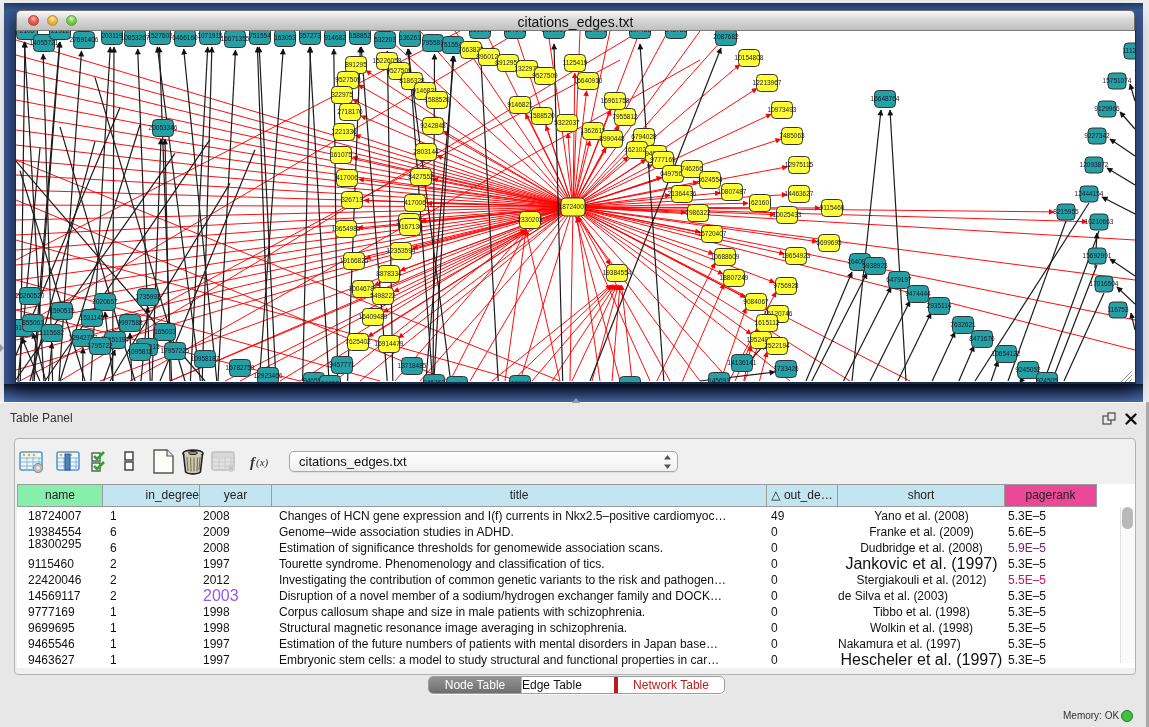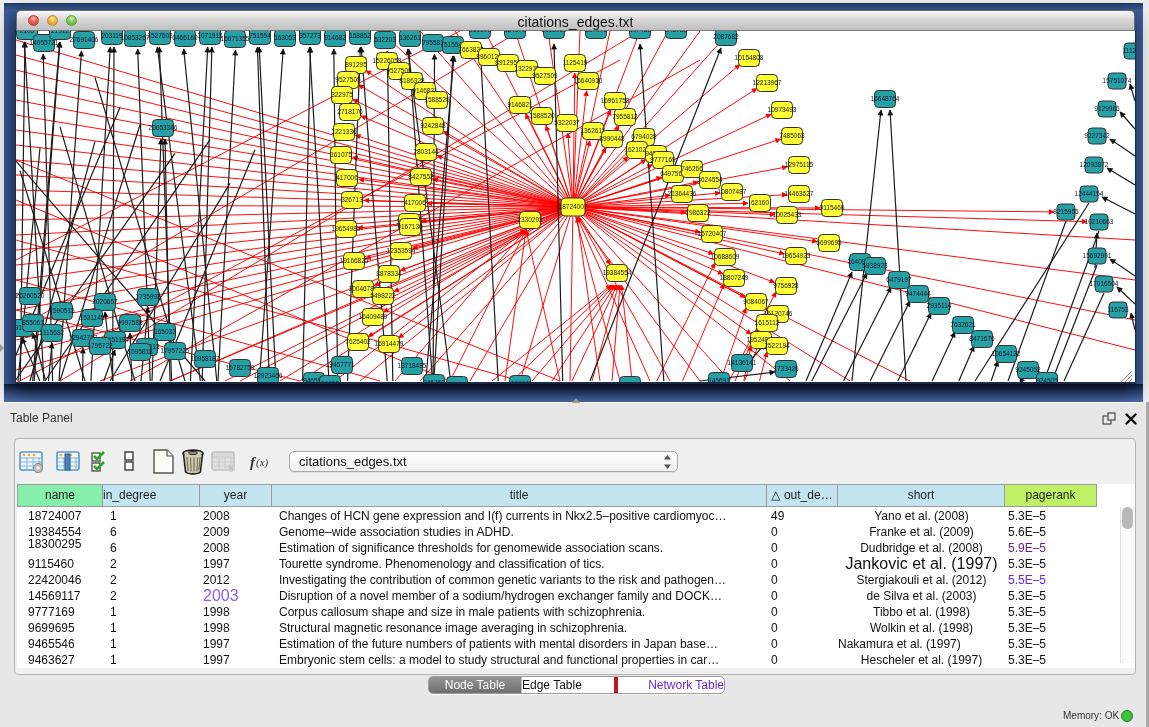--- a/index.html
+++ b/index.html
@@ -960,26 +960,26 @@
 </svg>
 <div style="position:absolute;left:289px;top:451px;width:389px;height:21px;background:linear-gradient(#fff,#f0f0f0);border:1px solid #a8a8a8;border-radius:5px;box-shadow:0 1px 1px rgba(0,0,0,.08)">
  <div style="position:absolute;left:9px;top:2px;font-size:13px;color:#111">citations_edges.txt</div>
  <svg style="position:absolute;right:5px;top:3px" width="9" height="14" viewBox="0 0 9 14">
       <path d="M4.5 0 L8 4.5 H1 z" fill="#555"></path>
       <path d="M4.5 14 L8 9.5 H1 z" fill="#555"></path>
     </svg>
 </div>
 <div style="position:absolute;left:17px;top:484px;width:1118px;height:184px;background:#fff"></div>
 <div style="position:absolute;left:17px;top:484px;width:86px;height:23px;background:#86efac;border-top:1px solid #9b9b9b;border-bottom:1px solid #9b9b9b;border-right:1px solid #9b9b9b;border-left:1px solid #9b9b9b;text-align:center;line-height:21px;font-size:12px;color:#222;box-sizing:border-box">name</div>
-<div style="position:absolute;left:103px;top:484px;width:97px;height:23px;background:#c3e5f2;border-top:1px solid #9b9b9b;border-bottom:1px solid #9b9b9b;border-right:1px solid #9b9b9b;border-left:none;text-align:left;line-height:21px;font-size:12px;color:#222;box-sizing:border-box">in_degree</div>
+<div style="position:absolute;left:103px;top:484px;width:97px;height:23px;background:#c3e5f2;border-top:1px solid #9b9b9b;border-bottom:1px solid #9b9b9b;border-right:1px solid #9b9b9b;border-left:none;text-align:right;line-height:21px;font-size:12px;color:#222;box-sizing:border-box">in_degree</div>
 <div style="position:absolute;left:200px;top:484px;width:72px;height:23px;background:#c3e5f2;border-top:1px solid #9b9b9b;border-bottom:1px solid #9b9b9b;border-right:1px solid #9b9b9b;border-left:none;text-align:center;line-height:21px;font-size:12px;color:#222;box-sizing:border-box">year</div>
 <div style="position:absolute;left:272px;top:484px;width:495px;height:23px;background:#c3e5f2;border-top:1px solid #9b9b9b;border-bottom:1px solid #9b9b9b;border-right:1px solid #9b9b9b;border-left:none;text-align:center;line-height:21px;font-size:12px;color:#222;box-sizing:border-box">title</div>
 <div style="position:absolute;left:767px;top:484px;width:71px;height:23px;background:#c3e5f2;border-top:1px solid #9b9b9b;border-bottom:1px solid #9b9b9b;border-right:1px solid #9b9b9b;border-left:none;text-align:center;line-height:21px;font-size:12px;color:#222;box-sizing:border-box">△ out_de…</div>
 <div style="position:absolute;left:838px;top:484px;width:167px;height:23px;background:#c3e5f2;border-top:1px solid #9b9b9b;border-bottom:1px solid #9b9b9b;border-right:1px solid #9b9b9b;border-left:none;text-align:center;line-height:21px;font-size:12px;color:#222;box-sizing:border-box">short</div>
-<div style="position:absolute;left:1005px;top:484px;width:92px;height:23px;background:#bef264;border-top:1px solid #9b9b9b;border-bottom:1px solid #9b9b9b;border-right:1px solid #9b9b9b;border-left:none;text-align:center;line-height:21px;font-size:12px;color:#222;box-sizing:border-box">pagerank</div>
+<div style="position:absolute;left:1005px;top:484px;width:92px;height:23px;background:#ec4899;border-top:1px solid #9b9b9b;border-bottom:1px solid #9b9b9b;border-right:1px solid #9b9b9b;border-left:none;text-align:center;line-height:21px;font-size:12px;color:#222;box-sizing:border-box">pagerank</div>
 <div style="position:absolute;left:28px;top:508px;height:16px;line-height:16px;font-size:12px;color:#111;white-space:nowrap">18724007</div>
 <div style="position:absolute;left:110px;top:508px;height:16px;line-height:16px;font-size:12px;color:#111;white-space:nowrap">1</div>
 <div style="position:absolute;left:203px;top:508px;height:16px;line-height:16px;font-size:12px;color:#111;white-space:nowrap">2008</div>
 <div style="position:absolute;left:279px;top:508px;height:16px;line-height:16px;font-size:12px;color:#111;white-space:nowrap">Changes of HCN gene expression and I(f) currents in Nkx2.5–positive cardiomyoc…</div>
 <div style="position:absolute;left:771px;top:508px;height:16px;line-height:16px;font-size:12px;color:#111;white-space:nowrap">49</div>
 <div style="position:absolute;left:838px;top:508px;width:167px;height:16px;text-align:center;line-height:16px;font-size:12px;color:#111;white-space:nowrap">Yano et al. (2008)</div>
 <div style="position:absolute;left:1008px;top:508px;height:16px;line-height:16px;font-size:12px;color:#111;white-space:nowrap">5.3E–5</div>
 <div style="position:absolute;left:28px;top:524px;height:16px;line-height:16px;font-size:12px;color:#111;white-space:nowrap">19384554</div>
 <div style="position:absolute;left:110px;top:524px;height:16px;line-height:16px;font-size:12px;color:#111;white-space:nowrap">6</div>
 <div style="position:absolute;left:203px;top:524px;height:16px;line-height:16px;font-size:12px;color:#111;white-space:nowrap">2009</div>
@@ -1000,27 +1000,27 @@
 <div style="position:absolute;left:279px;top:556px;height:16px;line-height:16px;font-size:12px;color:#111;white-space:nowrap">Tourette syndrome. Phenomenology and classification of tics.</div>
 <div style="position:absolute;left:771px;top:556px;height:16px;line-height:16px;font-size:12px;color:#111;white-space:nowrap">0</div>
 <div style="position:absolute;left:838px;top:556px;width:167px;height:16px;text-align:center;line-height:16px;font-size:16px;color:#111;white-space:nowrap">Jankovic et al. (1997)</div>
 <div style="position:absolute;left:1008px;top:556px;height:16px;line-height:16px;font-size:12px;color:#111;white-space:nowrap">5.3E–5</div>
 <div style="position:absolute;left:28px;top:572px;height:16px;line-height:16px;font-size:12px;color:#111;white-space:nowrap">22420046</div>
 <div style="position:absolute;left:110px;top:572px;height:16px;line-height:16px;font-size:12px;color:#111;white-space:nowrap">2</div>
 <div style="position:absolute;left:203px;top:572px;height:16px;line-height:16px;font-size:12px;color:#111;white-space:nowrap">2012</div>
 <div style="position:absolute;left:279px;top:572px;height:16px;line-height:16px;font-size:12px;color:#111;white-space:nowrap">Investigating the contribution of common genetic variants to the risk and pathogen…</div>
 <div style="position:absolute;left:771px;top:572px;height:16px;line-height:16px;font-size:12px;color:#111;white-space:nowrap">0</div>
 <div style="position:absolute;left:838px;top:572px;width:167px;height:16px;text-align:center;line-height:16px;font-size:12px;color:#111;white-space:nowrap">Stergiakouli et al. (2012)</div>
-<div style="position:absolute;left:1008px;top:572px;height:16px;line-height:16px;font-size:12px;color:#6d28d9;white-space:nowrap">5.5E–5</div>
+<div style="position:absolute;left:1008px;top:572px;height:16px;line-height:16px;font-size:12px;color:#be185d;white-space:nowrap">5.5E–5</div>
 <div style="position:absolute;left:28px;top:588px;height:16px;line-height:16px;font-size:12px;color:#111;white-space:nowrap">14569117</div>
 <div style="position:absolute;left:110px;top:588px;height:16px;line-height:16px;font-size:12px;color:#111;white-space:nowrap">2</div>
 <div style="position:absolute;left:203px;top:588px;height:16px;line-height:16px;font-size:16px;color:#8b5cf6;white-space:nowrap">2003</div>
 <div style="position:absolute;left:279px;top:588px;height:16px;line-height:16px;font-size:12px;color:#111;white-space:nowrap">Disruption of a novel member of a sodium/hydrogen exchanger family and DOCK…</div>
 <div style="position:absolute;left:771px;top:588px;height:16px;line-height:16px;font-size:12px;color:#111;white-space:nowrap">0</div>
-<div style="position:absolute;left:838px;top:588px;width:167px;height:16px;text-align:center;line-height:16px;font-size:12px;color:#111;white-space:nowrap">de Silva et al. (2003)</div>
+<div style="position:absolute;left:838px;top:588px;width:167px;height:16px;text-align:left;line-height:16px;font-size:12px;color:#111;white-space:nowrap">de Silva et al. (2003)</div>
 <div style="position:absolute;left:1008px;top:588px;height:16px;line-height:16px;font-size:12px;color:#111;white-space:nowrap">5.3E–5</div>
 <div style="position:absolute;left:28px;top:604px;height:16px;line-height:16px;font-size:12px;color:#111;white-space:nowrap">9777169</div>
 <div style="position:absolute;left:110px;top:604px;height:16px;line-height:16px;font-size:12px;color:#111;white-space:nowrap">1</div>
 <div style="position:absolute;left:203px;top:604px;height:16px;line-height:16px;font-size:12px;color:#111;white-space:nowrap">1998</div>
 <div style="position:absolute;left:279px;top:604px;height:16px;line-height:16px;font-size:12px;color:#111;white-space:nowrap">Corpus callosum shape and size in male patients with schizophrenia.</div>
 <div style="position:absolute;left:771px;top:604px;height:16px;line-height:16px;font-size:12px;color:#111;white-space:nowrap">0</div>
 <div style="position:absolute;left:838px;top:604px;width:167px;height:16px;text-align:center;line-height:16px;font-size:12px;color:#111;white-space:nowrap">Tibbo et al. (1998)</div>
 <div style="position:absolute;left:1008px;top:604px;height:16px;line-height:16px;font-size:12px;color:#111;white-space:nowrap">5.3E–5</div>
 <div style="position:absolute;left:28px;top:620px;height:16px;line-height:16px;font-size:12px;color:#111;white-space:nowrap">9699695</div>
 <div style="position:absolute;left:110px;top:620px;height:16px;line-height:16px;font-size:12px;color:#111;white-space:nowrap">1</div>
@@ -1034,24 +1034,24 @@
 <div style="position:absolute;left:203px;top:636px;height:16px;line-height:16px;font-size:12px;color:#111;white-space:nowrap">1997</div>
 <div style="position:absolute;left:279px;top:636px;height:16px;line-height:16px;font-size:12px;color:#111;white-space:nowrap">Estimation of the future numbers of patients with mental disorders in Japan base…</div>
 <div style="position:absolute;left:771px;top:636px;height:16px;line-height:16px;font-size:12px;color:#111;white-space:nowrap">0</div>
 <div style="position:absolute;left:838px;top:636px;width:167px;height:16px;text-align:left;line-height:16px;font-size:12px;color:#111;white-space:nowrap">Nakamura et al. (1997)</div>
 <div style="position:absolute;left:1008px;top:636px;height:16px;line-height:16px;font-size:12px;color:#111;white-space:nowrap">5.3E–5</div>
 <div style="position:absolute;left:28px;top:652px;height:16px;line-height:16px;font-size:12px;color:#111;white-space:nowrap">9463627</div>
 <div style="position:absolute;left:110px;top:652px;height:16px;line-height:16px;font-size:12px;color:#111;white-space:nowrap">1</div>
 <div style="position:absolute;left:203px;top:652px;height:16px;line-height:16px;font-size:12px;color:#111;white-space:nowrap">1997</div>
 <div style="position:absolute;left:279px;top:652px;height:16px;line-height:16px;font-size:12px;color:#111;white-space:nowrap">Embryonic stem cells: a model to study structural and functional properties in car…</div>
 <div style="position:absolute;left:771px;top:652px;height:16px;line-height:16px;font-size:12px;color:#111;white-space:nowrap">0</div>
-<div style="position:absolute;left:838px;top:652px;width:167px;height:16px;text-align:center;line-height:16px;font-size:12px;color:#111;white-space:nowrap">Hescheler et al. (1997)</div>
+<div style="position:absolute;left:838px;top:652px;width:167px;height:16px;text-align:center;line-height:16px;font-size:16px;color:#111;white-space:nowrap">Hescheler et al. (1997)</div>
 <div style="position:absolute;left:1008px;top:652px;height:16px;line-height:16px;font-size:12px;color:#111;white-space:nowrap">5.3E–5</div>
 <div style="position:absolute;left:1120px;top:507px;width:15px;height:156px;background:#fafafa;border-left:1px solid #e0e0e0"></div>
 <div style="position:absolute;left:1122px;top:507px;width:11px;height:22px;background:#b9b9b9;border-radius:6px"></div>
 
 <div style="position:absolute;left:428px;top:676px;height:18px;border:1px solid #9e9e9e;border-radius:5px;overflow:hidden;display:flex;background:#fff;box-shadow:0 1px 0 rgba(255,255,255,.7)">
  <div style="width:92px;text-align:center;font-size:12px;line-height:17px;color:#fff;background:linear-gradient(#949494,#6e6e6e)">Node Table</div>
  <div style="width:93px;text-align:left;font-size:12px;line-height:17px;color:#111;border-left:1px solid #bbb">Edge Table</div>
- <div style="width:110px;text-align:right;font-size:12px;line-height:17px;color:#6d28d9;border-left:4px solid #b91c1c">Network Table</div>
+ <div style="width:110px;text-align:center;font-size:12px;line-height:17px;color:#b91c1c;border-left:4px solid #b91c1c">Network Table</div>
 </div>
 <div style="position:absolute;left:1146px;top:402px;width:3px;height:325px;background:#a8a8a8"></div>
 <div style="position:absolute;left:1063px;top:710px;font-size:10px;color:#333">Memory: OK</div>
 <div style="position:absolute;left:1121px;top:710px;width:12px;height:12px;border-radius:50%;background:#3cc43c;border:1px solid #1e7a1e"></div>
 </body></html>

